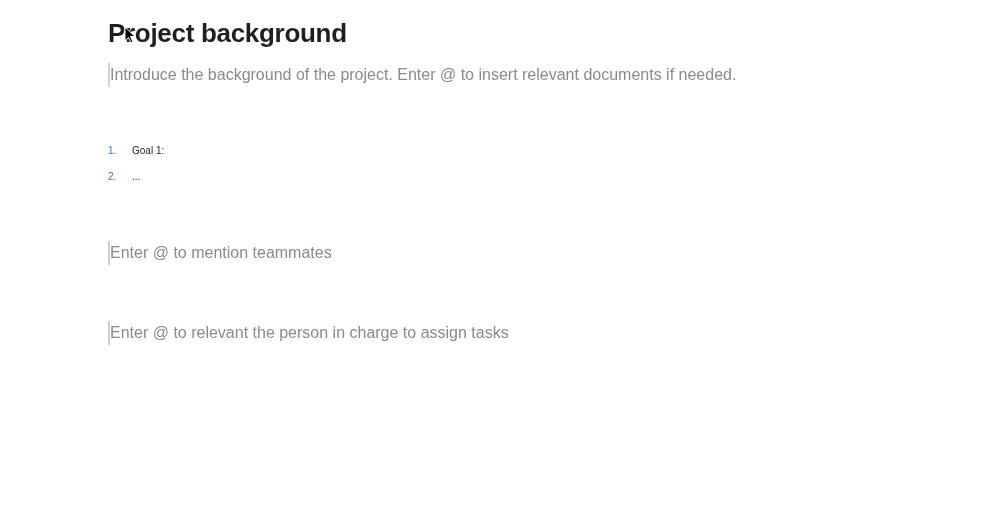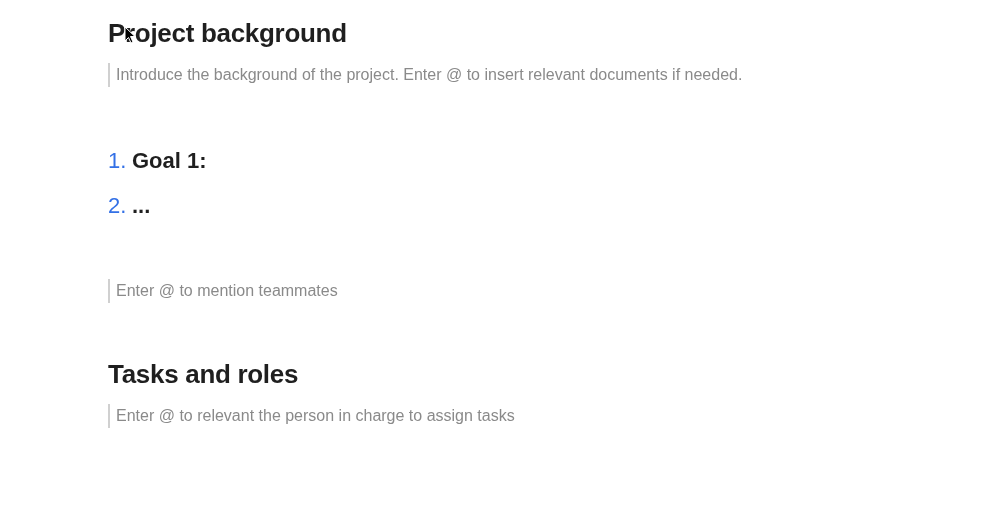--- a/index.html
+++ b/index.html
@@ -26,40 +26,39 @@
     }
     .heading {
       font-size: 26px;
       font-weight: 600;
       color: #1f1f1f;
       letter-spacing: -0.3px;
       margin-bottom: 14px;
     }
     .placeholder-block {
       border-left: 2px solid #d0d0d0;
-      padding-left: 6px;
+      padding-left: 0;
       color: #8a8a8a;
       font-size: 16px;
       line-height: 1.5;
       min-height: 22px;
     }
     .ordered-list {
       list-style: none;
       counter-reset: goal-counter;
       padding-left: 0;
     }
     .ordered-list li {
       counter-increment: goal-counter;
-      font-size: 22px;
+      font-size: 10px;
       color: #1f1f1f;
       line-height: 1.6;
       margin-bottom: 10px;
       padding-left: 24px;
       position: relative;
-      font-weight: bold;
     }
     .ordered-list li::before {
       content: counter(goal-counter) ".";
       position: absolute;
       left: 0;
       color: #3370e6;
       font-weight: 400;
     }
     .cursor {
       position: absolute;
@@ -85,21 +84,20 @@
       <li>Goal 1:</li>
       <li>...</li>
     </ol>
   </div>
 
   <div class="section">
     <div class="placeholder-block">Enter @ to mention teammates</div>
   </div>
 
   <div class="section">
-    <h2 class="heading">Tasks and roles</h2>
     <div class="placeholder-block">Enter @ to relevant the person in charge to assign tasks</div>
   </div>
 
 </div>
 
 <svg class="cursor" viewBox="0 0 14 20">
   <path d="M1 1 L1 15 L4.5 11.5 L7 17 L9 16 L6.5 10.5 L11 10.5 Z" fill="#000000" stroke="#ffffff" stroke-width="1"></path>
 </svg>
 
 </body></html>

